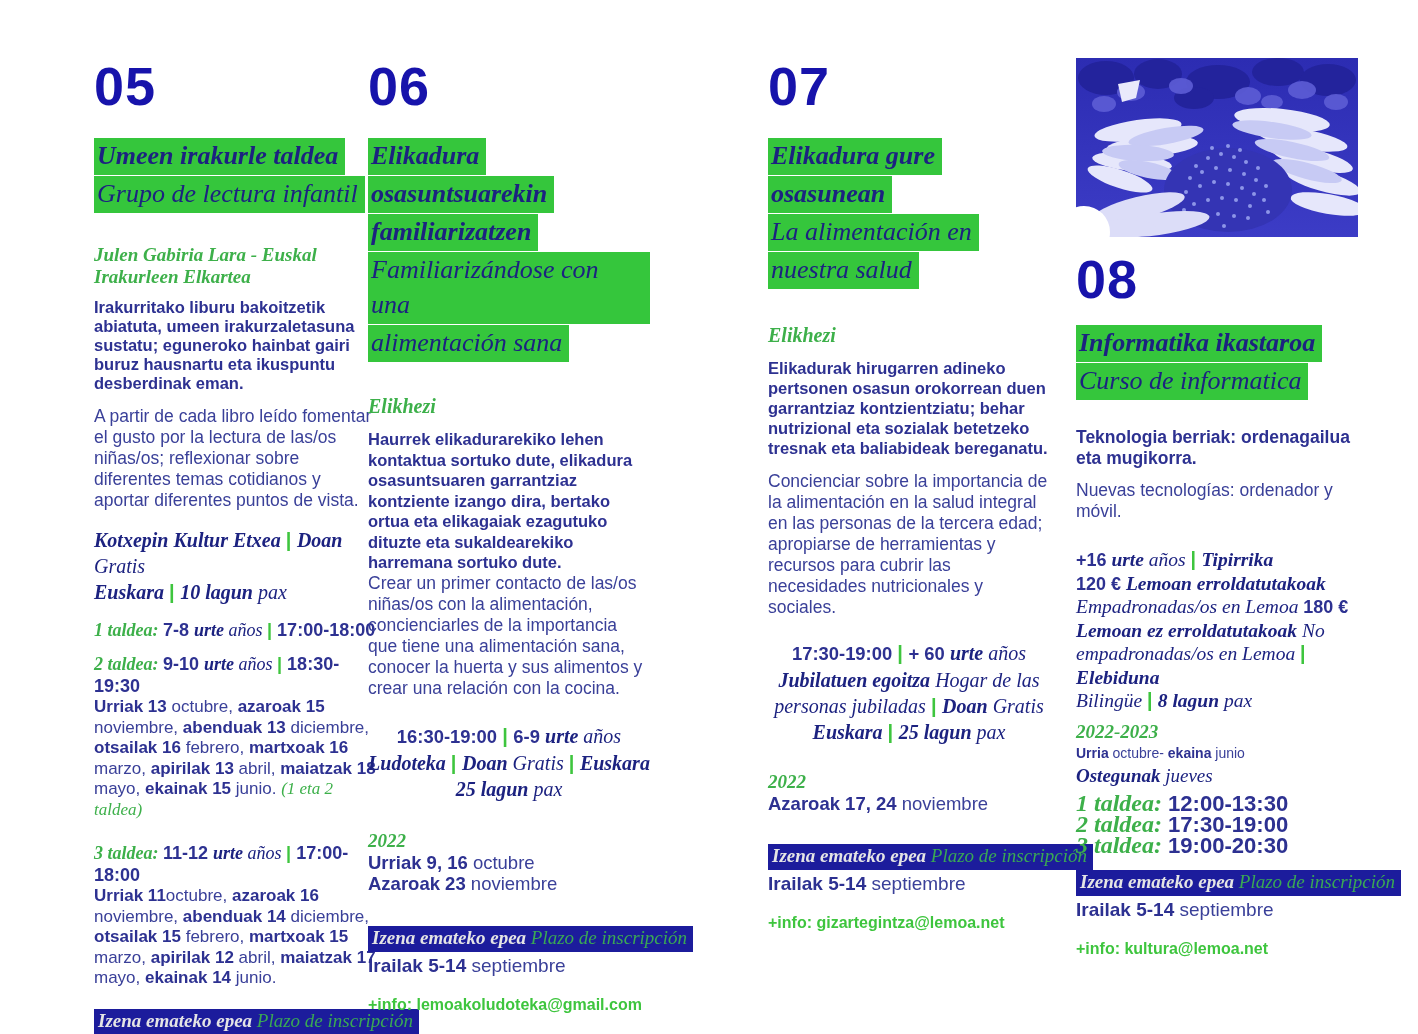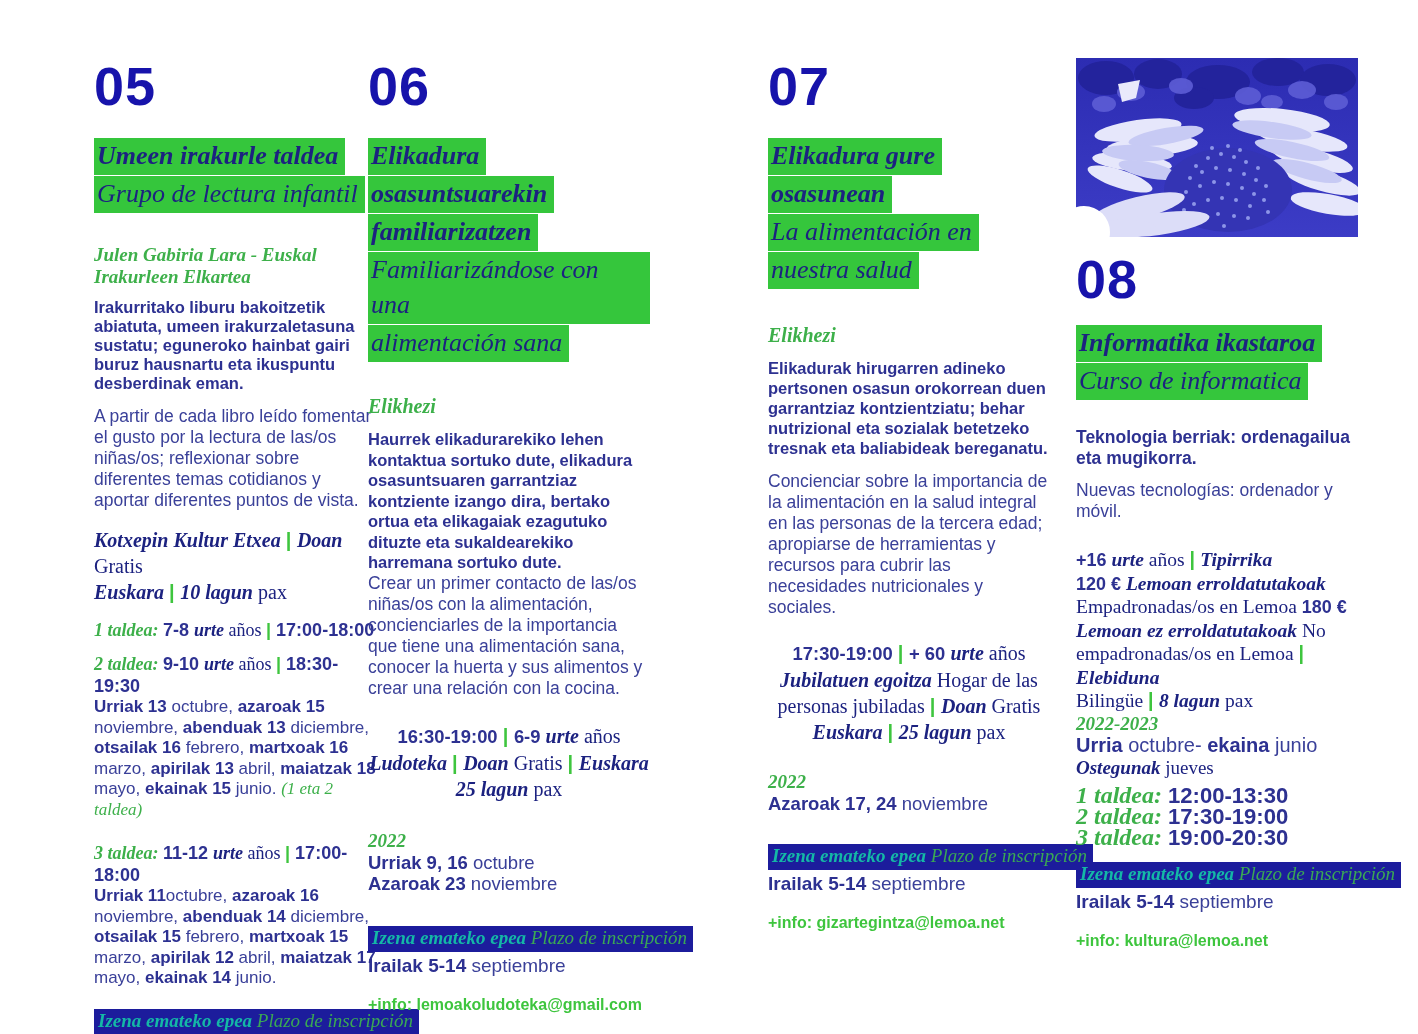--- a/index.html
+++ b/index.html
@@ -33,36 +33,36 @@
   .year{font:700 italic 19px/22px "Liberation Serif",serif;color:var(--green-serif);}
 
   .para-b{font:700 16.5px/19px "Liberation Sans",sans-serif;color:var(--navy-sans);}
   .para-r{font:400 17.5px/21px "Liberation Sans",sans-serif;color:var(--navy-sans-light);}
 
   .meta{font-size:20px;line-height:26px;}
   .sched{font-size:20px;line-height:26px;text-align:center;}
   .group-h{font-size:18px;line-height:22px;}
   .dates{font-size:17px;line-height:20.5px;}
   .price-line{font-size:19.5px;line-height:22.5px;}
-  .months{font-size:20px;line-height:21px;}
+  .months{font-size:14px;line-height:21px;}
   .dayline{font-size:19px;line-height:23px;}
   .taldea{font-size:24px;line-height:20px;}
 
   .run-b {font-family:"Liberation Sans",sans-serif;font-weight:700;font-style:normal;color:var(--navy-sans);}
   .run-r {font-family:"Liberation Sans",sans-serif;font-weight:400;font-style:normal;color:var(--navy-sans-light);}
   .run-sbi{font-family:"Liberation Serif",serif;font-weight:700;font-style:italic;color:var(--navy-serif);}
-  .run-si {font-family:"Liberation Serif",serif;font-weight:400;color:var(--navy-serif);}
+  .run-si {font-family:"Liberation Serif",serif;font-weight:400;font-style:italic;color:var(--navy-serif);}
   .run-gbi{font-family:"Liberation Serif",serif;font-weight:700;font-style:italic;color:var(--green-serif);}
   .run-gsi{font-family:"Liberation Serif",serif;font-weight:400;font-style:italic;color:var(--green-serif);}
   .run-p {font-family:"Liberation Sans",sans-serif;font-weight:700;font-style:normal;color:var(--green-sans);}
   .meta .run-b,.sched .run-b,.price-line .run-b,.taldea .run-b{font-size:.92em;}
 
   .bar{display:inline-block;background:var(--bar-navy);padding:1px 6px 4px 4px;
        font-size:19px;line-height:21px;white-space:nowrap;}
-  .bar .run-gbi{color:#14b8a6;font-family:Liberation Serif, serif;}
+  .bar .run-gbi{color:#e5e5e5;font-family:Liberation Serif, serif;}
   .bar .run-gsi{color:#3aa854;}
   .deadline-date{font-size:19px;line-height:23px;}
   .contact{font:600 16px/19px "Liberation Sans",sans-serif;color:var(--green-sans);}
 
   .photo{width:282px;height:179px;display:block;}
 </style>
 </head>
 <body>
 
 <section class="col" id="col1">
@@ -232,21 +232,21 @@
     <div class="tl"><span class="hl hl-es">Curso de informatica</span></div>
   </div>
   <p class="para-b" style="margin-top:26px;font-size:17.5px;line-height:20.5px">Teknologia berriak: ordenagailua eta mugikorra.</p>
   <p class="para-r" style="margin-top:12px">Nuevas tecnologías: ordenador y móvil.</p>
   <div class="price-line" style="margin-top:26px"><span class="run-b">+16 </span><span class="run-sbi">urte </span><span class="run-si">años </span><span class="run-p">| </span><span class="run-sbi">Tipirrika</span></div>
   <div class="price-line"><span class="run-b">120 € </span><span class="run-sbi">Lemoan erroldatutakoak</span></div>
   <div class="price-line"><span class="run-si">Empadronadas/os en Lemoa </span><span class="run-b">180 €</span></div>
   <div class="price-line"><span class="run-sbi">Lemoan ez erroldatutakoak </span><span class="run-si">No</span></div>
   <div class="price-line"><span class="run-si">empadronadas/os en Lemoa </span><span class="run-p">| </span><span class="run-sbi">Elebiduna</span></div>
   <div class="price-line"><span class="run-si">Bilingüe </span><span class="run-p">| </span><span class="run-sbi">8 lagun </span><span class="run-si">pax</span></div>
-  <div class="year" style="">2022-2023</div>
+  <div class="year" style="margin-top:8px">2022-2023</div>
   <div class="months"><span class="run-b">Urria </span><span class="run-r">octubre- </span><span class="run-b">ekaina </span><span class="run-r">junio</span></div>
   <div class="dayline"><span class="run-sbi">Ostegunak </span><span class="run-si">jueves</span></div>
   <div class="taldea" style="margin-top:6px"><span class="run-gbi">1 taldea: </span><span class="run-b">12:00-13:30</span></div>
   <div class="taldea"><span class="run-gbi">2 taldea: </span><span class="run-b">17:30-19:00</span></div>
   <div class="taldea"><span class="run-gbi">3 taldea: </span><span class="run-b">19:00-20:30</span></div>
   <div style="margin-top:14px">
     <div class="bar"><span class="run-gbi">Izena emateko epea </span><span class="run-gsi">Plazo de inscripción</span></div>
   </div>
   <div class="deadline-date" style="margin-top:2px"><span class="run-b">Irailak 5-14 </span><span class="run-r">septiembre</span></div>
   <div class="contact" style="margin-top:18px">+info: kultura@lemoa.net</div>

